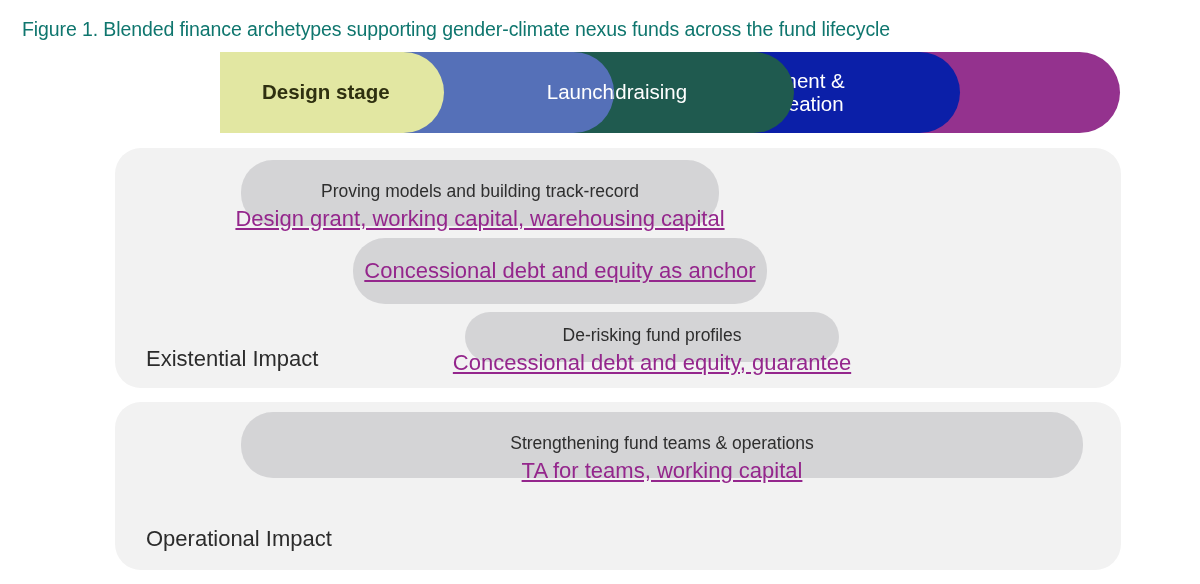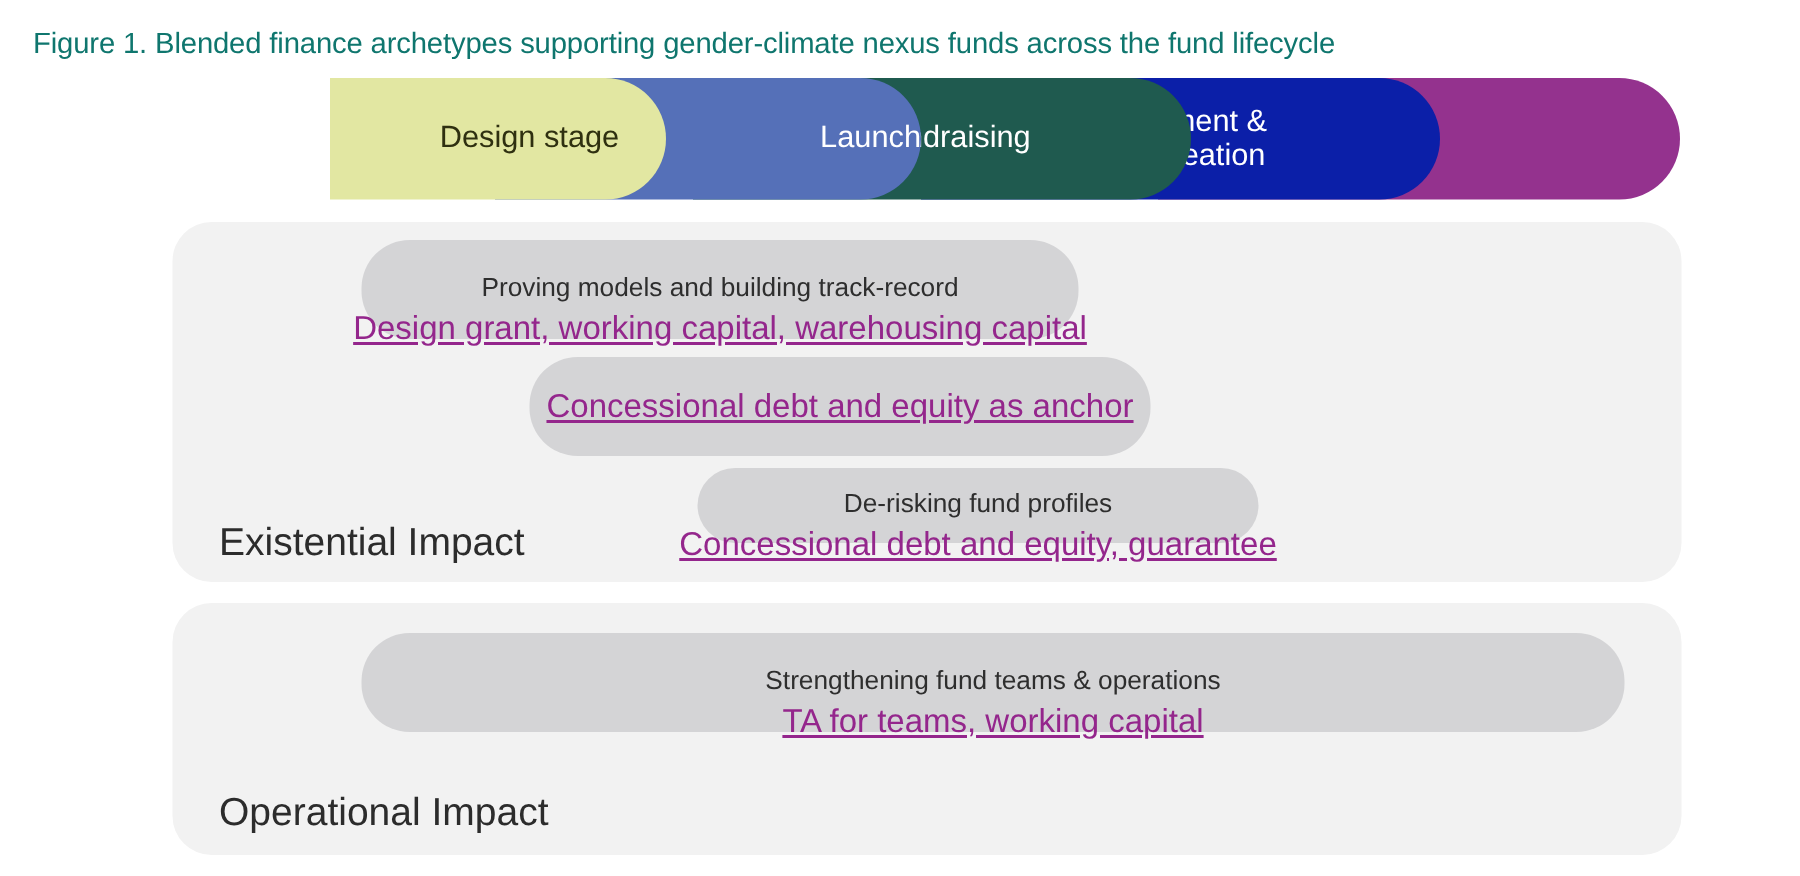--- a/index.html
+++ b/index.html
@@ -53,37 +53,37 @@
               border-radius:0 41px 41px 0; }
   .s-launch { left:110px; width:284px; z-index:4; background:#5570B8;
               border-radius:0 41px 41px 0; }
   .s-design { left:0px;   width:224px; z-index:5; background:#E2E7A2;
               border-radius:0 41px 41px 0; color:#2F3010; }
 
   .s-exit   .stage-label{ padding-left:118px; text-align:left; }
   .s-deploy .stage-label{ padding-left:102px; text-align:left; }
   .s-fund   .stage-label{ padding-left:118px; text-align:left; }
   .s-launch .stage-label{ padding-left:144px; text-align:right; }
-  .s-design .stage-label{ padding-left:42px;  text-align:center; }
+  .s-design .stage-label{ padding-left:42px;  text-align:left;font-weight:bold; }
 
   
   .section{
     position:absolute;
     left:115px;
     width:1006px;
     background:#F2F2F2;
     border-radius:26px;
   }
   .section-existential{ top:148px; height:240px; }
   .section-operational{ top:402px; height:168px; }
 
   .section-label{
     position:absolute;
     left:31px;
-    font-size:26px;
+    font-size:22px;
     color:#2C2C2C;
     white-space:nowrap;
   }
   .section-existential .section-label{ top:198px; }
   .section-operational .section-label{ top:124px; }
 
   
   .pill{
     position:absolute;
     background:#D4D4D6;
@@ -108,21 +108,21 @@
     line-height:1.32;
     white-space:nowrap;
     text-decoration:underline;
   }
 
   
   .p-ex-1{ left:126px; top:12px;  width:478px; height:66px; }
   .p-ex-2{ left:238px; top:90px;  width:414px; height:66px; }
   .p-ex-3{ left:350px; top:164px; width:374px; height:50px; }
   
-  .p-op-1{ left:126px; top:20px;  width:842px; height:66px; }
+  .p-op-1{ left:126px; top:10px;  width:842px; height:66px; }
   .p-op-2{ left:600px; top:98px;  width:348px; height:62px; }
 </style>
 </head>
 <body>
 
 <div class="fig-title">Figure 1. Blended finance archetypes supporting gender-climate nexus funds across the fund lifecycle</div>
 
 <div class="stage-bar">
 
   <div class="stage s-exit">

